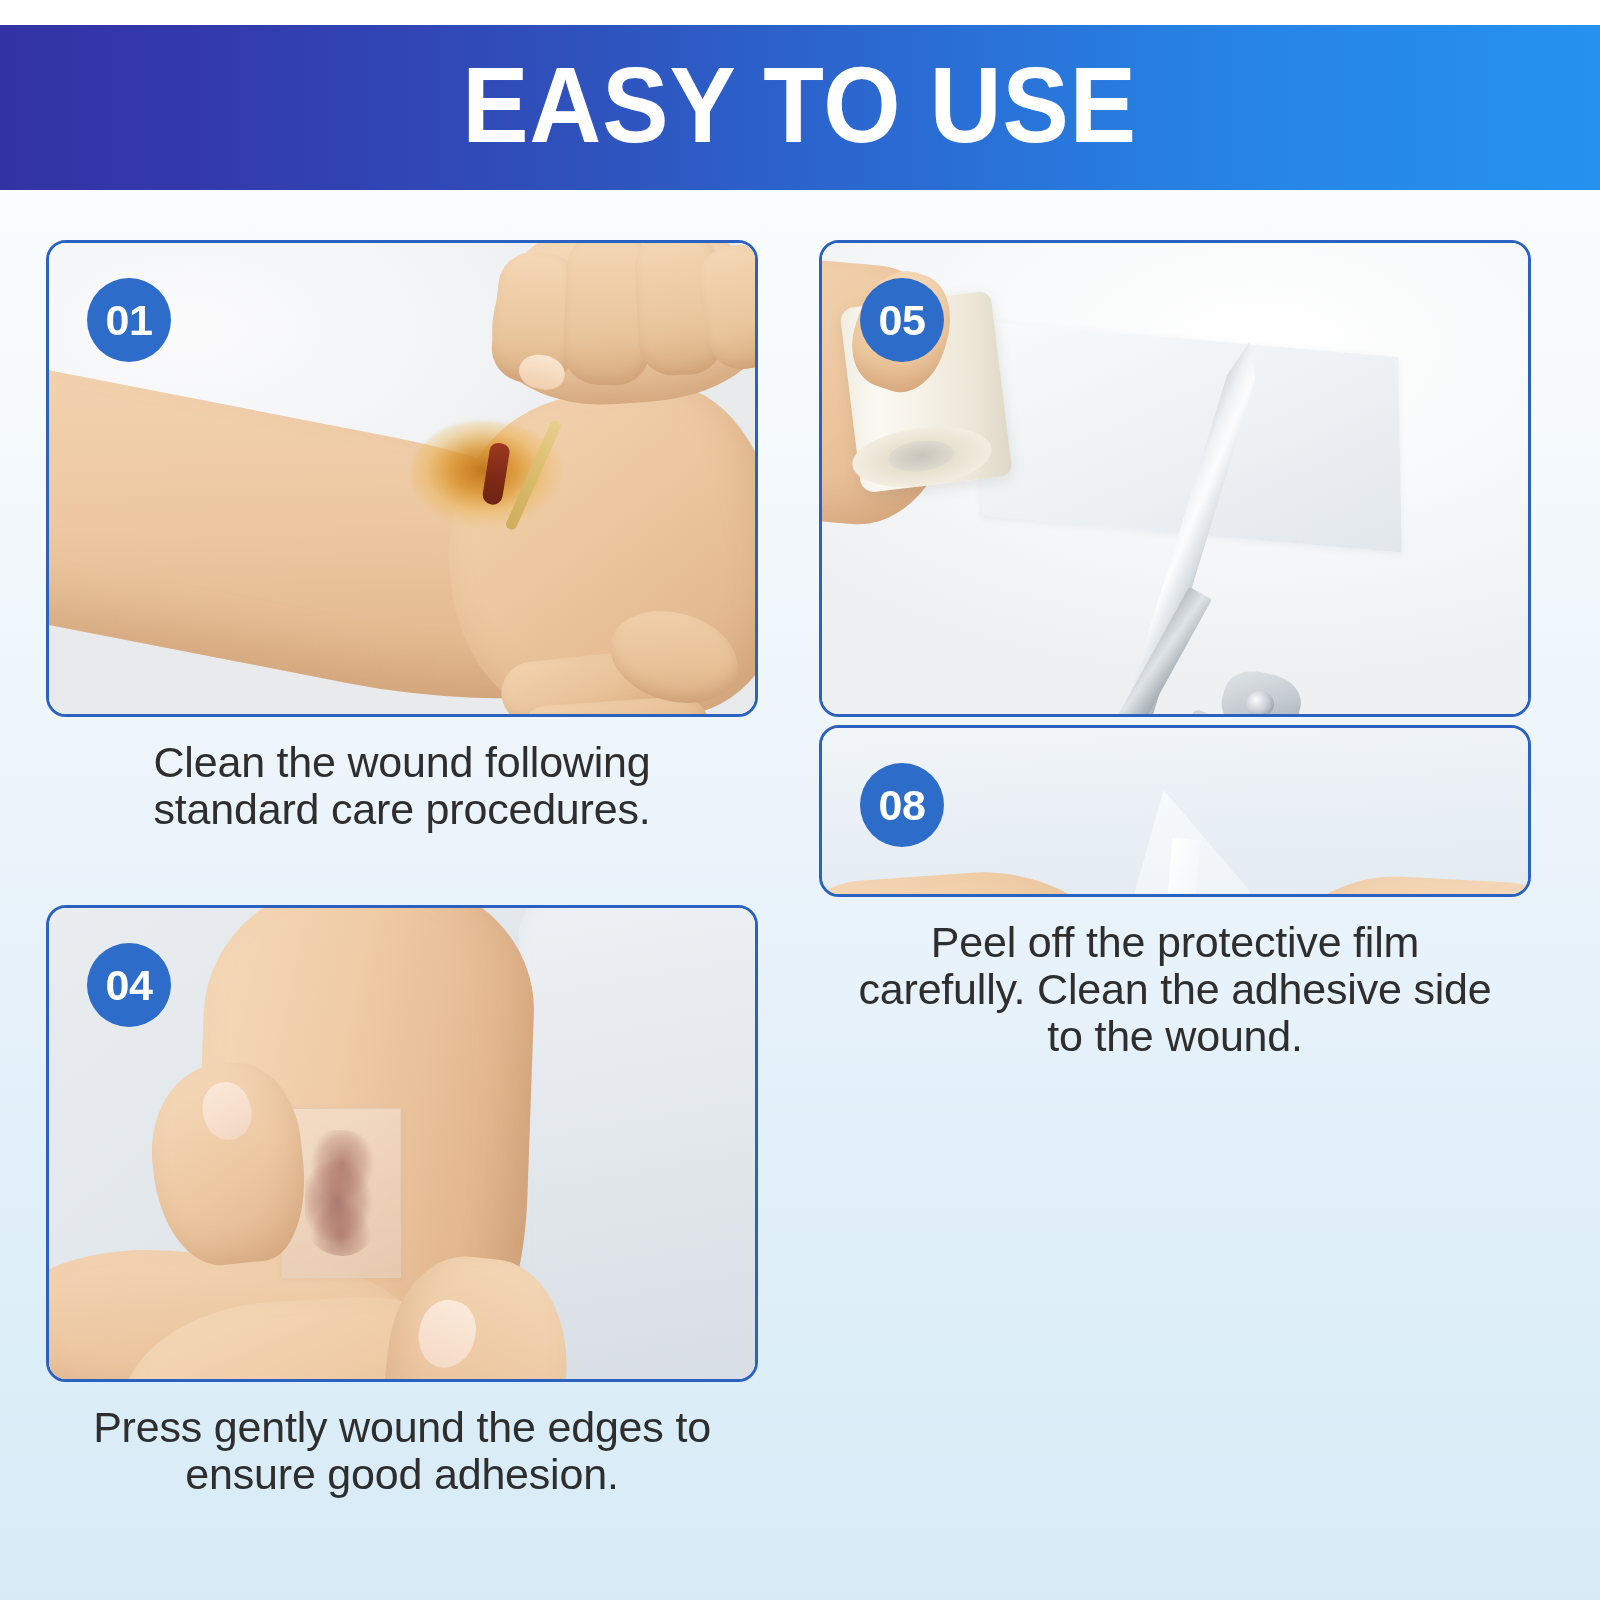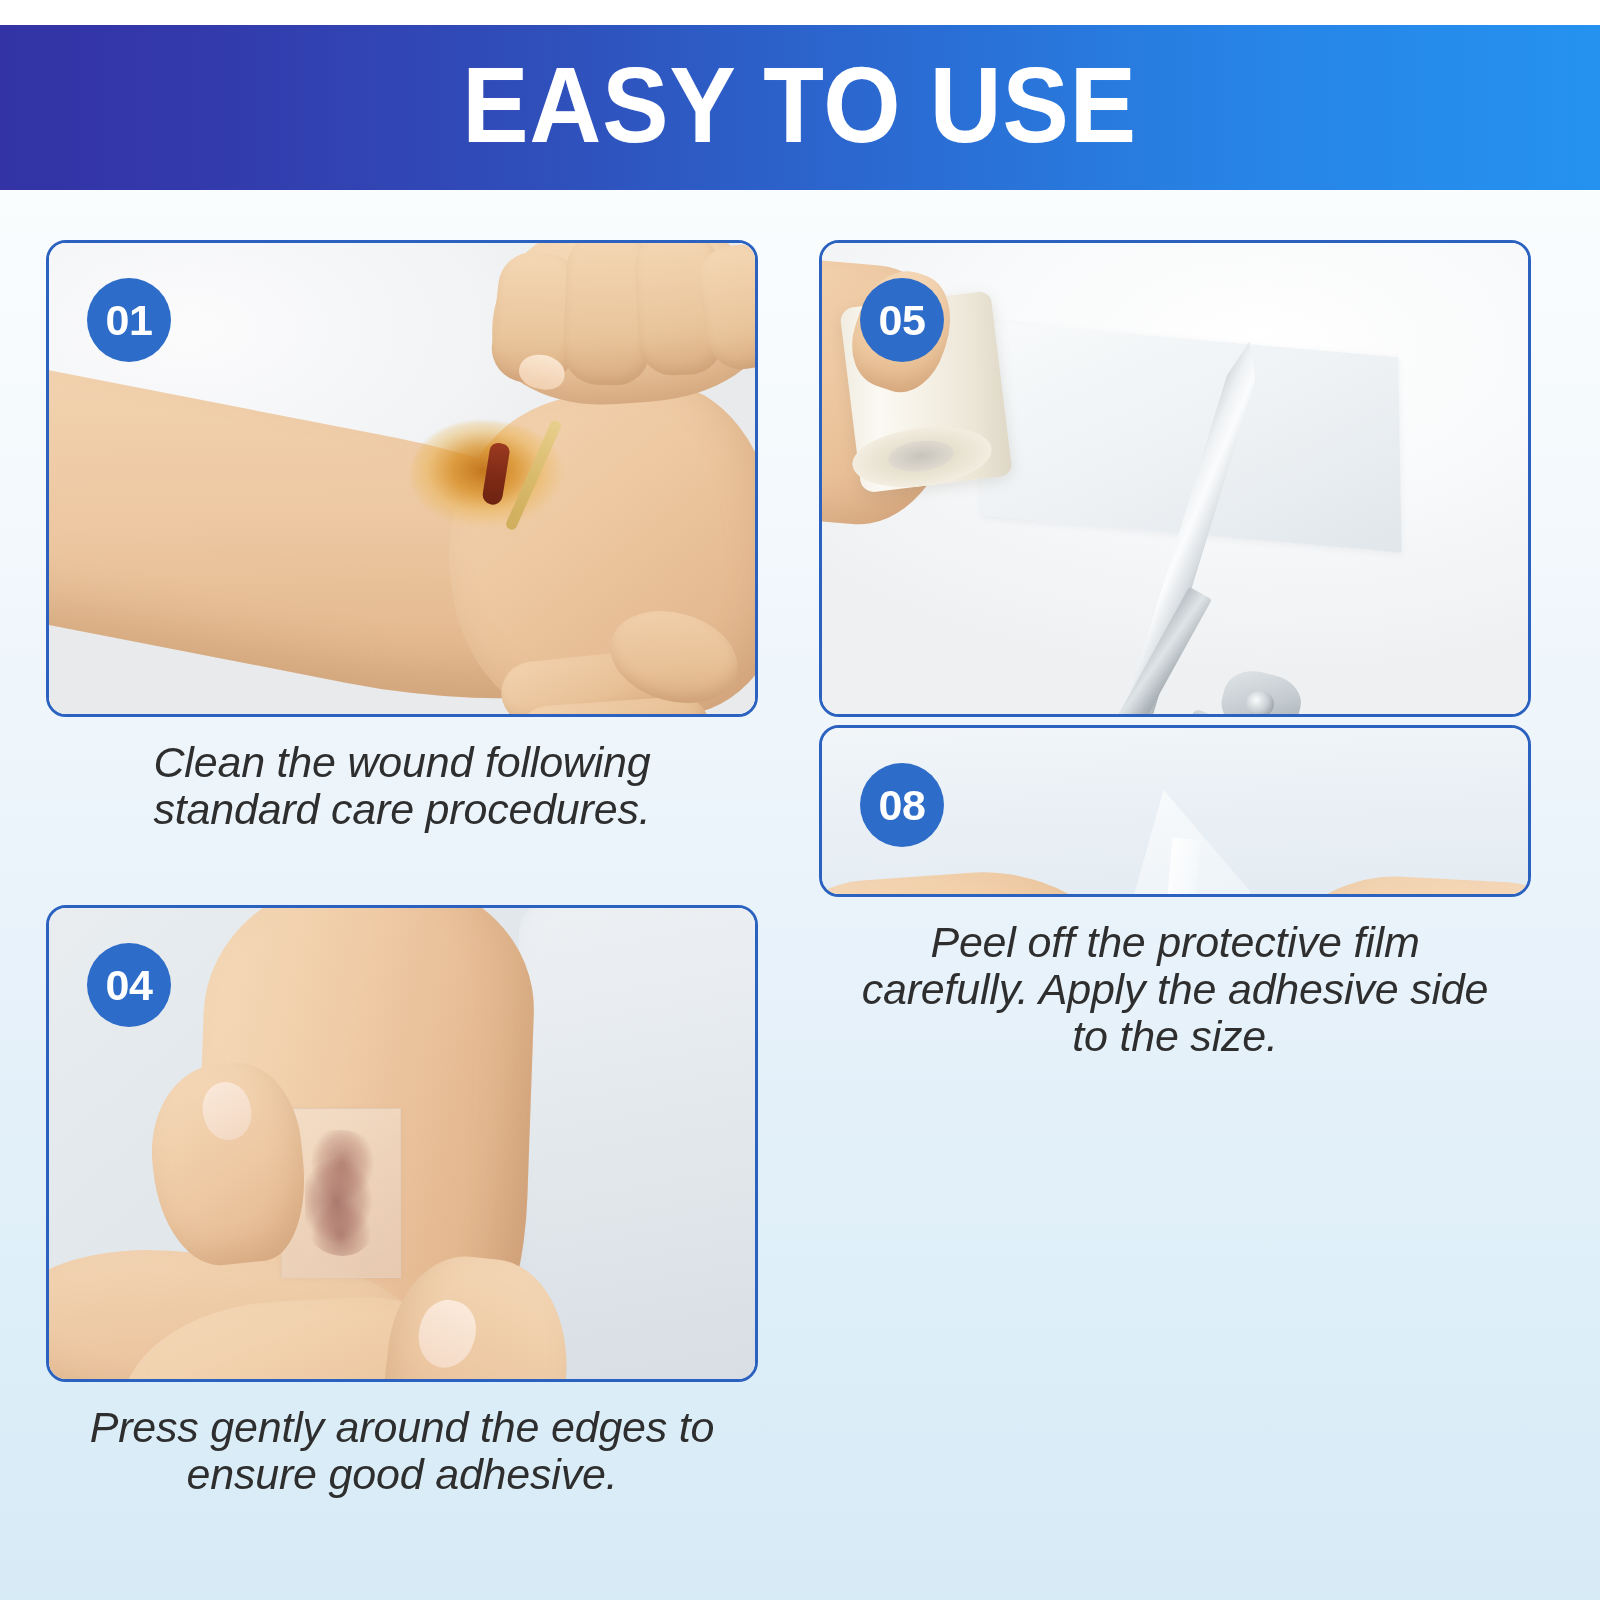--- a/index.html
+++ b/index.html
@@ -92,21 +92,21 @@
     align-items: flex-start;
     justify-content: center;
     text-align: center;
     color: #2e2e2e;
     font-size: 43px;
     line-height: 1.09;
     padding-top: 22px;
     font-weight: 400;
     letter-spacing: -0.2px;
   }
-  .caption span { display: block; max-width: 660px; font-style: italic; }
+  .caption span { display: block; max-width: 660px; }
 
   
   
   
   .p1-bg {
     position: absolute; inset: 0;
     background:
       radial-gradient(ellipse 70% 60% at 20% 18%, #fbfbfc 0%, #f3f4f6 55%, #e9eaec 100%),
       #eceef0;
   }
@@ -579,20 +579,20 @@
       <div class="p4-handtop"></div>
       <div class="p4-fnail2"></div>
       <div class="p4-hand-low"></div>
       <div class="p4-fingers"></div>
       <div class="p4-fnail1"></div>
     </div>
     <div class="badge">04</div>
   </div>
 
   <div class="caption">
-    <span>Peel off the protective film carefully. Apply the adhesive side to the size.</span>
+    <span>Peel off the protective film carefully. Clean the adhesive side to the wound.</span>
   </div>
 
   <div class="caption">
-    <span>Press gently around the edges to ensure good adhesive.</span>
+    <span>Press gently wound the edges to ensure good adhesion.</span>
   </div>
 
 </div>
 
 </body></html>

